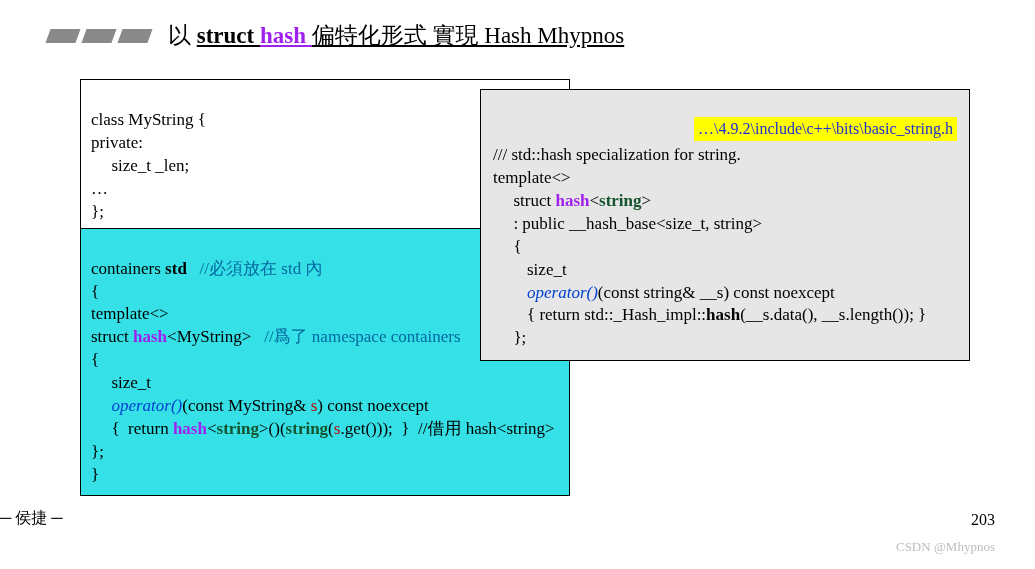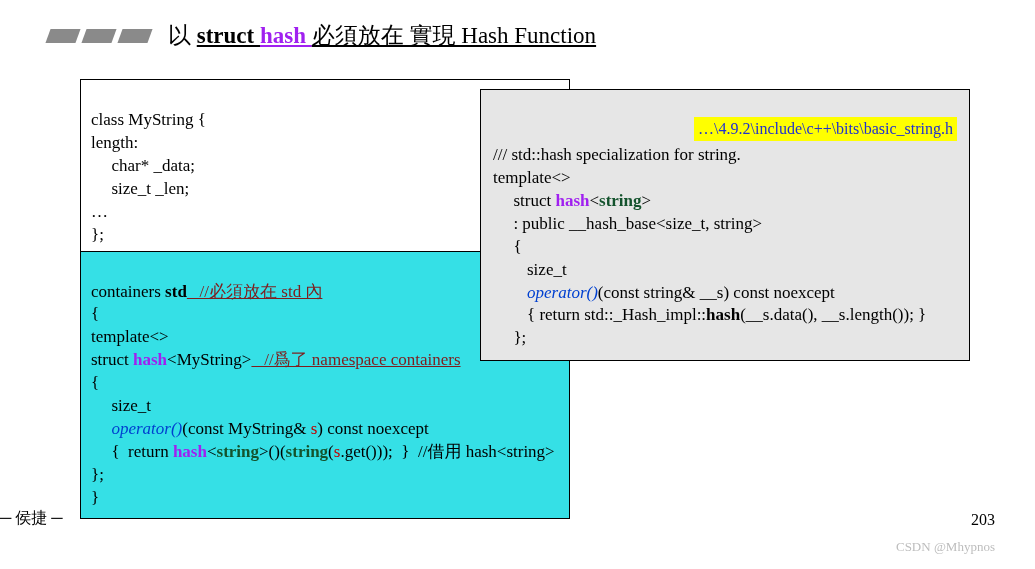--- a/index.html
+++ b/index.html
@@ -63,21 +63,21 @@
     left: 480px;
     top: 10px;
     width: 490px;
     border: 1px solid #000;
     background: #e6e6e6;
     padding: 8px 12px 10px 12px;
     font-size: 17px;
     line-height: 1.35;
     box-sizing: border-box;
   }
-  .cmt { color: #7f1d1d; text-decoration: underline; }
+  .cmt { color: #0369a1; }
   .hash { color: #a020f0; font-weight: bold; }
   .string-type { color: #14532d; font-weight: bold; }
   .op { color: #0040d0; font-style: italic; }
   .red { color: #c00000; }
   .b { font-weight: bold; }
 
   .filelabel {
     position: absolute;
     right: 12px;
     top: 27px;
@@ -118,31 +118,31 @@
 </head>
 <body>
 
 <div class="header">
   <div class="stripes">
     <div class="stripe"></div>
     <div class="stripe"></div>
     <div class="stripe"></div>
   </div>
   <div class="title">
-    <span>以 </span><span class="t-struct">struct </span><span class="t-hash">hash </span><span class="t-rest">必須放在 實現 Hash Function</span>
+    <span>以 </span><span class="t-struct">struct </span><span class="t-hash">hash </span><span class="t-rest">偏特化形式 實現 Hash Mhypnos</span>
   </div>
 </div>
 
 <div class="boxes">
 
   <div class="box-left">
     <div class="top-part pre">
 <span>class MyString {</span>
-<span>length:</span>
-<span class="indent1">char* _data;</span><span class="indent1">size_t _len;</span><span>…</span>
+<span>private:</span>
+<span class="indent1">size_t _len;</span><span>…</span>
 <span>};</span></div>
     <div class="bottom-part pre">
 <span><span>containers </span><span class="b">std</span><span class="cmt">   //必須放在 std 內</span></span>
 <span>{</span>
 <span>template&lt;&gt;</span>
 <span><span>struct </span><span class="hash">hash</span><span>&lt;MyString&gt;</span><span class="cmt">   //爲了 namespace containers</span></span>
 <span>{</span>
 <span class="indent1">size_t</span><span class="indent1"><span class="op">operator()</span><span>(const MyString&amp; </span><span class="red">s</span><span>) const noexcept</span></span><span class="indent1"><span>{  return </span><span class="hash">hash</span><span>&lt;</span><span class="string-type">string</span><span>&gt;()(</span><span class="string-type">string</span><span>(</span><span class="red">s</span><span>.get()));  }  //借用 hash&lt;string&gt;</span></span><span>};</span>
 <span>}</span></div>
   </div>

